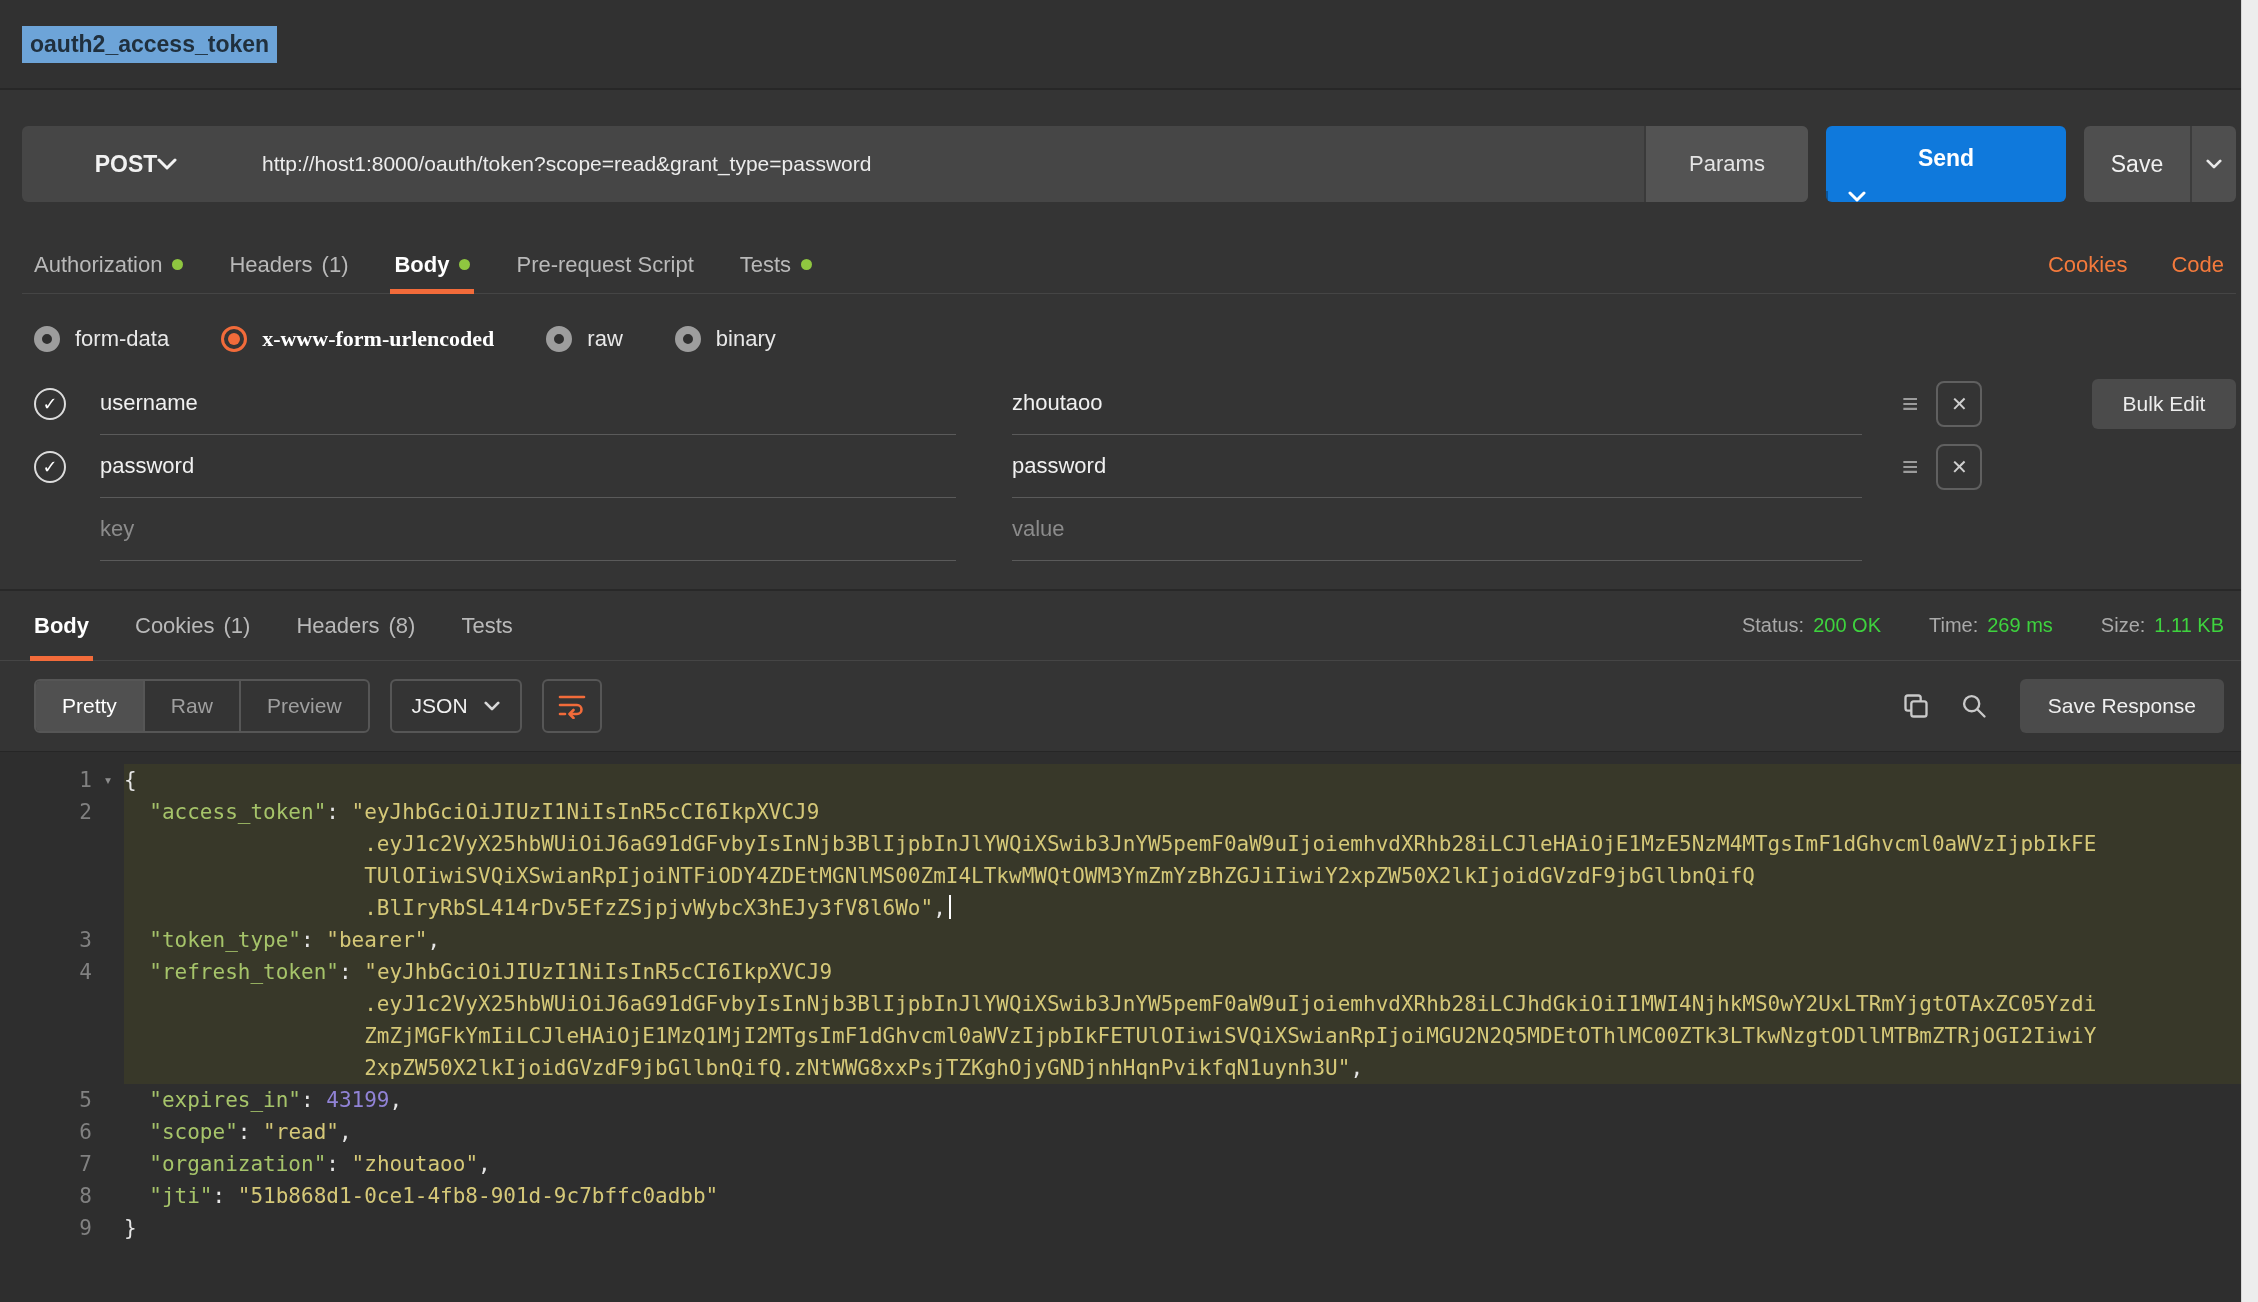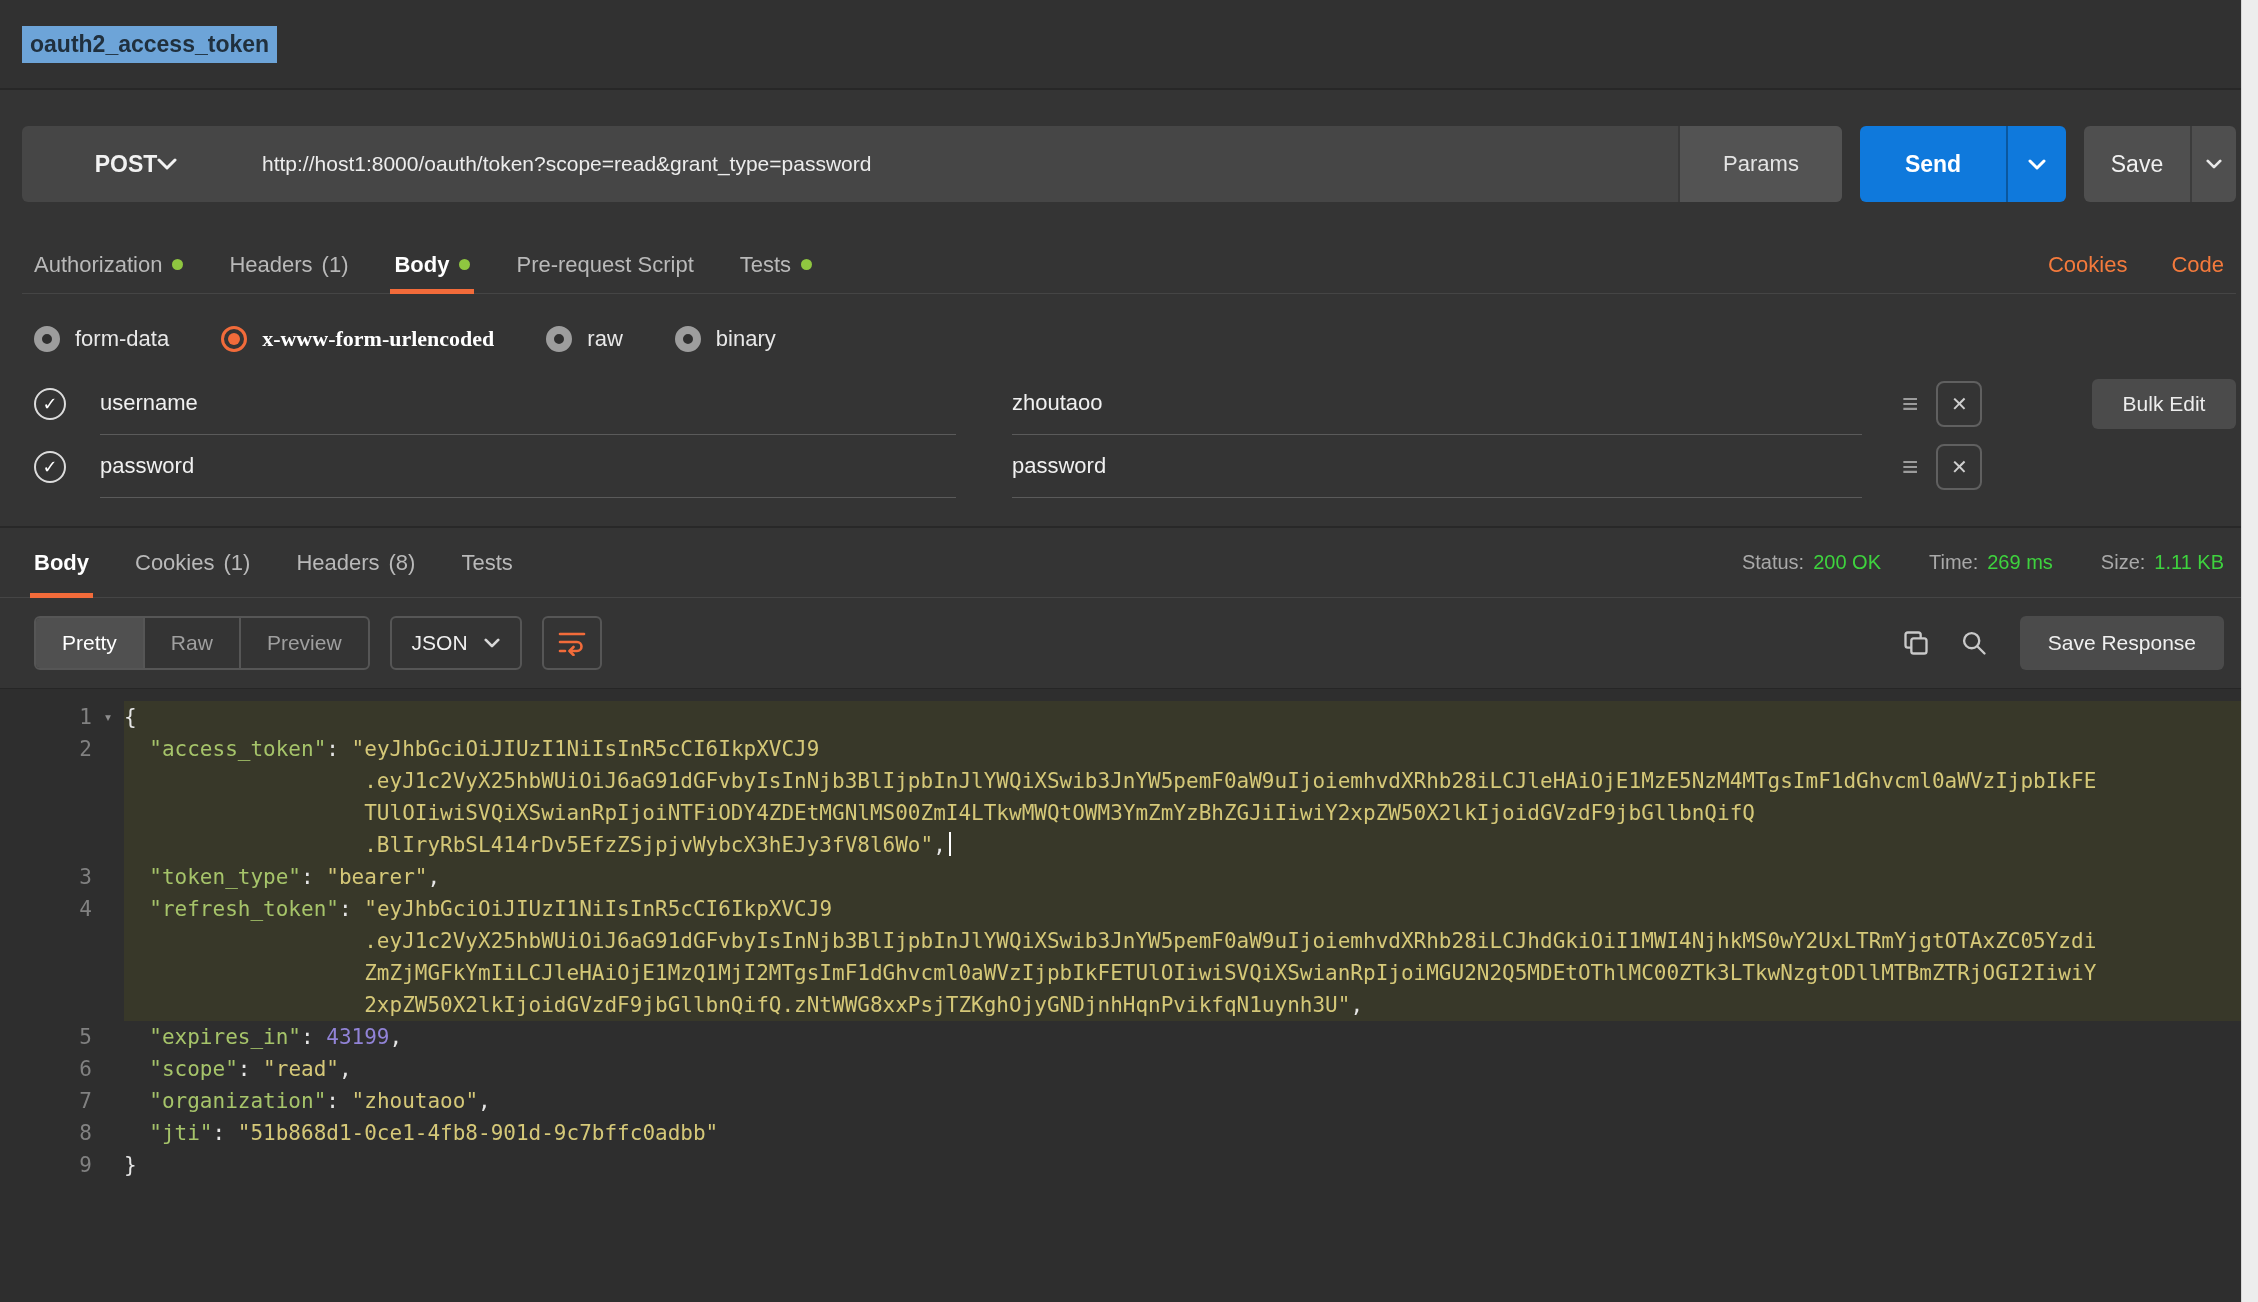--- a/index.html
+++ b/index.html
@@ -12,21 +12,21 @@
   .tab-title { font-size:23px; font-weight:bold; color:#20303e; background:#6da4d8; padding:5px 8px; }
 
   .builder { padding:0 22px; flex-shrink:0; }
 
   
   .req-bar { margin-top:36px; height:76px; display:flex; gap:18px; }
   .url-composite { flex:1; display:flex; align-items:stretch; background:#464646; border-radius:6px; overflow:hidden; }
   .method { width:228px; display:flex; align-items:center; justify-content:center; gap:0; color:#f2f2f2; font-size:23px; font-weight:bold; cursor:pointer; }
   .url-input { flex:1; background:transparent; border:none; outline:none; color:#ececec; font-size:21px; font-family:inherit; padding:0 12px; }
   .params-btn { width:164px; background:#535353; border-left:2px solid #3a3a3a; display:flex; align-items:center; justify-content:center; color:#e4e4e4; font-size:22px; cursor:pointer; }
-  .send-group { width:206px; display:flex; background:#0f79dc; border-radius:6px; overflow:hidden; color:#fff; }
+  .send-group { width:240px; display:flex; background:#0f79dc; border-radius:6px; overflow:hidden; color:#fff;flex-direction:column; }
   .send-main { flex:1; display:flex; align-items:center; justify-content:center; font-size:23px; font-weight:600; cursor:pointer; }
   .send-caret { width:60px; border-left:2px solid rgba(0,0,0,0.28); display:flex; align-items:center; justify-content:center; cursor:pointer; }
   .save-group { width:152px; display:flex; background:#4f4f4f; border-radius:6px; overflow:hidden; color:#f0f0f0; }
   .save-main { flex:1; display:flex; align-items:center; justify-content:center; font-size:23px; cursor:pointer; }
   .save-caret { width:46px; border-left:2px solid #3c3c3c; display:flex; align-items:center; justify-content:center; cursor:pointer; }
 
   
   .tabs-row { display:flex; align-items:center; border-bottom:1px solid #454545; }
   .req-tabs { margin-top:34px; padding:0 12px; height:58px; }
   .tab { position:relative; margin-right:46px; font-size:22px; color:#b9b9b9; display:flex; align-items:center; height:100%; cursor:pointer; white-space:nowrap; }
@@ -217,20 +217,29 @@
           <input value="password" style="">
         </div>
         <div class="row-icons">
           <span class="drag">≡</span>
           <div class="remove">
             <span>✕</span>
           </div>
         </div>
       </div>
 
+      <div class="kv-row">
+        <div class="cb-space"></div>
+        <div class="cell key">
+          <input placeholder="key" style="">
+        </div>
+        <div class="cell val">
+          <input placeholder="value" style="">
+        </div>
+      </div>
     </div>
   </div>
 
   <div class="resp">
 
     <div class="tabs-row resp-tabs">
       <div class="tab active">
         <span>Body</span>
       </div>
       <div class="tab">

